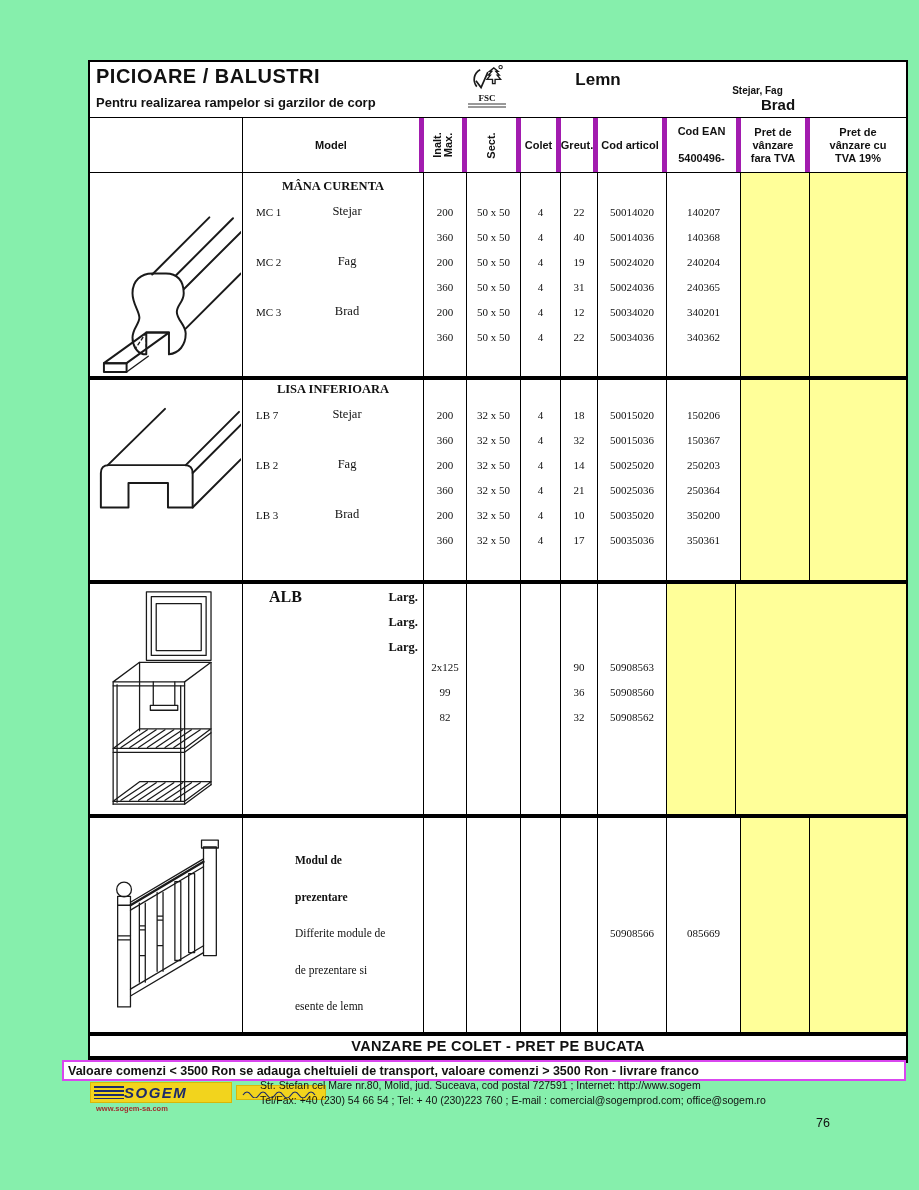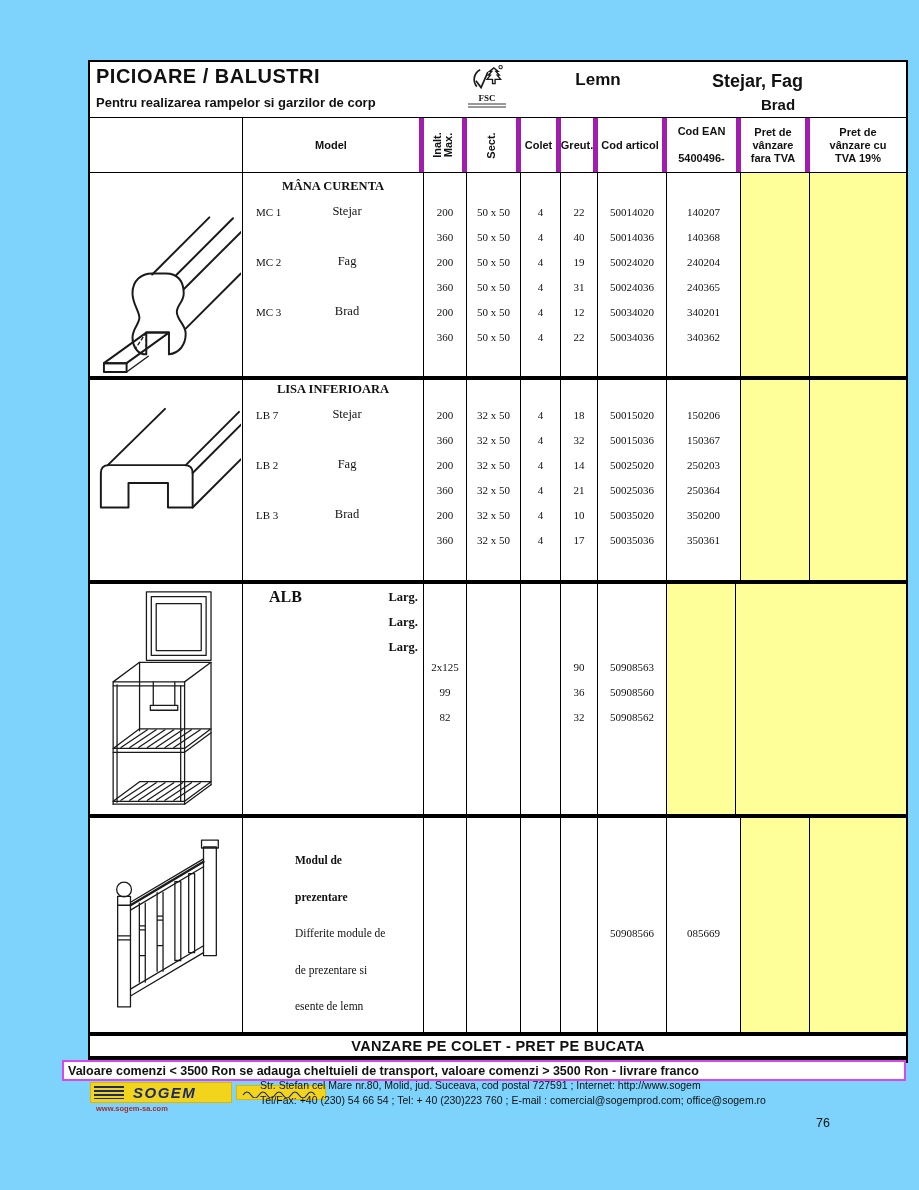--- a/index.html
+++ b/index.html
@@ -1,31 +1,31 @@
 <!DOCTYPE html>
 <html style="--yellow: #ffff99; --gold: #f2d41d;"><head>
 <meta charset="utf-8">
 <style>
   html,body{margin:0;padding:0;background:#fff;}
-  .canvas{position:relative;width:919px;height:1190px;background:#7dd3fc;overflow:hidden;
+  .canvas{position:relative;width:919px;height:1190px;background:#86efac;overflow:hidden;
           font-family:"Liberation Sans",sans-serif;color:#111;}
   :root{--yellow:#ffff99;--gold:#f2d41d;--ink:#111;}
 
   
   .doc{position:absolute;left:88px;top:60px;width:820px;border:2px solid #000;box-sizing:border-box;background:#fff;}
 
   .title-strip{height:55px;position:relative;border-bottom:1px solid #000;}
   .pg-title{position:absolute;left:6px;top:3px;font-size:20px;font-weight:bold;letter-spacing:.5px;}
   .pg-subtitle{position:absolute;left:6px;top:33px;font-size:13px;font-weight:bold;}
   .fsc{position:absolute;left:374px;top:2px;width:46px;height:51px;text-align:center;}
   .fsc svg{display:block;margin:0 auto;}
   .fsc .fsc-label{font-size:9px;font-weight:bold;font-family:"Liberation Serif",serif;line-height:8px;}
   .fsc .fsc-fine{height:2px;background:#999;margin:1px 4px 0 4px;}
   .mat-label{position:absolute;left:448px;top:8px;width:120px;text-align:center;font-size:17px;font-weight:bold;}
-  .species-top{position:absolute;left:600px;top:9px;width:135px;text-align:center;font-size:18px;font-weight:bold;}
+  .species-top{position:absolute;left:600px;top:23px;width:135px;text-align:center;font-size:10px;font-weight:bold;}
   .species-bottom{position:absolute;left:648px;top:34px;width:80px;text-align:center;font-size:15px;font-weight:bold;}
 
   .colhead{display:flex;height:54px;border-bottom:1px solid #000;}
   .img-col{width:153px;border-right:1px solid #000;box-sizing:border-box;}
   .hcell{box-sizing:border-box;border-right:5px solid #a21caf;display:flex;flex-direction:column;
          align-items:center;justify-content:center;font-size:11px;font-weight:bold;text-align:center;line-height:13px;}
   .c-model{width:181px}.c-inalt{width:43px}.c-sect{width:54px}.c-colet{width:40px}.c-greut{width:37px}
   .c-cod{width:69px}.c-ean{width:74px}.c-pret1{width:69px}.c-pret2{flex:1;border-right:none!important;}
   .vert{transform:rotate(-90deg);font-weight:bold;font-size:11px;line-height:11px;text-align:center;white-space:nowrap;}
   .ean-head{justify-content:space-between;padding:7px 0;}
@@ -58,21 +58,21 @@
 
   
   .band2{position:absolute;left:62px;top:1060px;width:844px;height:21px;border:2px solid #d946ef;box-sizing:border-box;
          display:flex;align-items:center;font-size:12.5px;font-weight:bold;padding-left:4px;background:#fff;}
 
   
   .logo-main{position:absolute;left:90px;top:1082px;width:142px;height:21px;background:var(--gold);
              display:flex;align-items:center;border:1px solid #d8b70a;box-sizing:border-box;}
   .logo-stripes{width:30px;height:13px;margin-left:3px;
         background:repeating-linear-gradient(#1b2a6b 0 2px,transparent 2px 4px);}
-  .logo-word{font-size:15px;font-weight:bold;font-style:italic;color:#1b2a6b;letter-spacing:1.5px;margin-left:9px;}
+  .logo-word{font-size:15px;font-weight:bold;font-style:italic;color:#1b2a6b;letter-spacing:1.5px;margin-left:0;}
   .logo-tag{position:absolute;left:236px;top:1085px;width:90px;height:15px;background:var(--gold);
             border:1px solid #d8b70a;box-sizing:border-box;display:flex;align-items:center;justify-content:center;}
   .logo-www{position:absolute;left:96px;top:1104px;font-size:7.5px;font-weight:bold;color:#a03030;}
   .addr{position:absolute;left:260px;font-size:10.5px;line-height:13px;color:#111;}
   .addr1{top:1079px;} .addr2{top:1094px;}
   .page-num{position:absolute;left:816px;top:1116px;font-size:12.5px;}
 </style>
 </head>
 <body>
 

